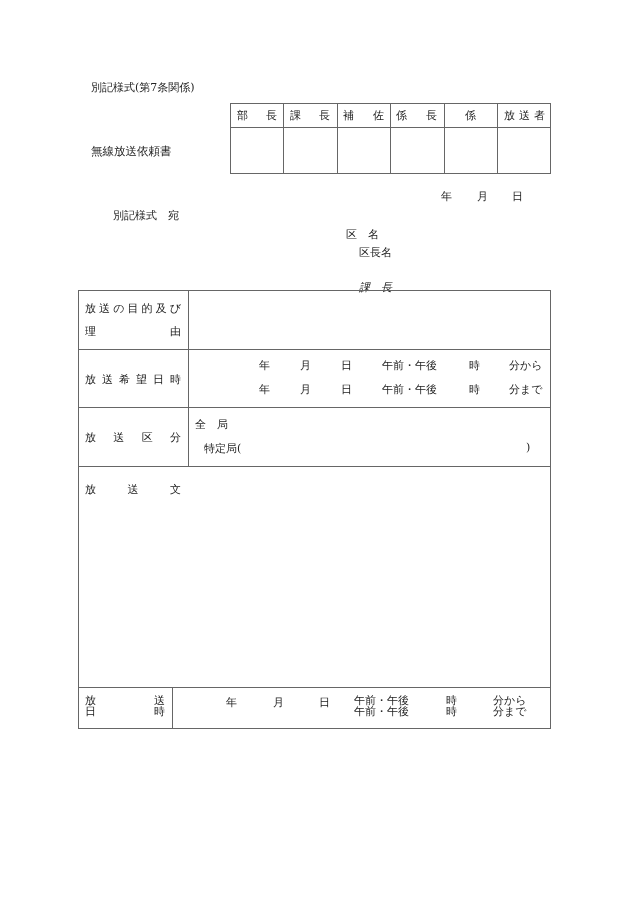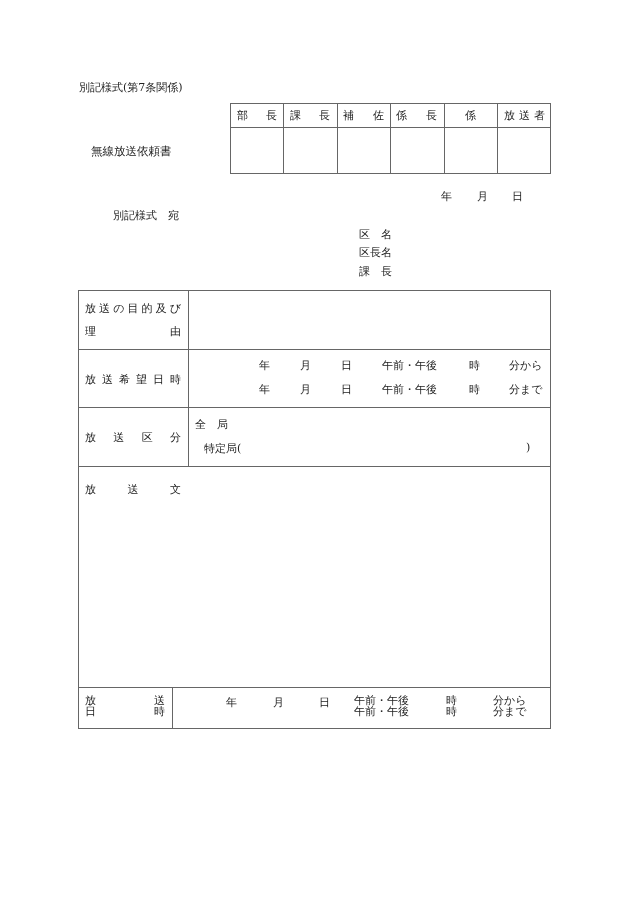--- a/index.html
+++ b/index.html
@@ -11,21 +11,21 @@
   .abs { position: absolute; white-space: nowrap; }
   .line { position: absolute; background: #666; }
   .cell-head { position: absolute; top: 104px; height: 23px; line-height: 23px; font-size: 11px; }
   .spread { display: flex; justify-content: space-between; }
   .center { text-align: center; }
   .jst { display: flex; justify-content: space-between; }
 </style>
 </head>
 <body>
 
-<div class="abs" style="left:79px; top:80px; font-size:11px;">別記様式(第7条関係)</div>
+<div class="abs" style="left:91px; top:80px; font-size:11px;">別記様式(第7条関係)</div>
 <div class="abs" style="left:91px; top:144px; font-size:11.5px;text-align:center;">無線放送依頼書</div>
 
 <div style="position:absolute; left:230px; top:103px; width:321px; height:71px; border:1px solid #666; box-sizing:border-box;"></div>
 <div class="line" style="left:230px; top:127px; width:321px; height:1px;"></div>
 <div class="line" style="left:283px; top:103px; width:1px; height:71px;"></div>
 <div class="line" style="left:337px; top:103px; width:1px; height:71px;"></div>
 <div class="line" style="left:390px; top:103px; width:1px; height:71px;"></div>
 <div class="line" style="left:444px; top:103px; width:1px; height:71px;"></div>
 <div class="line" style="left:497px; top:103px; width:1px; height:71px;"></div>
 
@@ -54,23 +54,23 @@
     <span>者</span>
 </div>
 <div style="position:absolute; left:230px; top:128px; width:321px; height:46px;"></div>
 
 <div class="abs" style="left:441px; top:189px;">年</div>
 <div class="abs" style="left:477px; top:189px;">月</div>
 <div class="abs" style="left:512px; top:189px;">日</div>
 
 <div class="abs" style="left:113px; top:208px;">別記様式　宛</div>
 
-<div class="abs" style="left:359px; top:227px;">区　名</div>
+<div class="abs" style="left:346px; top:227px;">区　名</div>
 <div class="abs" style="left:359px; top:245px;">区長名</div>
-<div class="abs" style="left:359px; top:264px;">課　長</div>
+<div class="abs" style="left:359px; top:280px;font-style:italic;">課　長</div>
 
 <div style="position:absolute; left:78px; top:290px; width:473px; height:439px; border:1px solid #666; box-sizing:border-box;"></div>
 <div class="line" style="left:78px; top:349px; width:473px; height:1px;"></div>
 <div class="line" style="left:78px; top:407px; width:473px; height:1px;"></div>
 <div class="line" style="left:78px; top:466px; width:473px; height:1px;"></div>
 <div class="line" style="left:78px; top:687px; width:473px; height:1px;"></div>
 <div class="line" style="left:188px; top:290px; width:1px; height:177px;"></div>
 <div class="line" style="left:172px; top:687px; width:1px; height:42px;"></div>
 
 <div class="abs jst" style="left:85px; top:301px; width:96px;">

